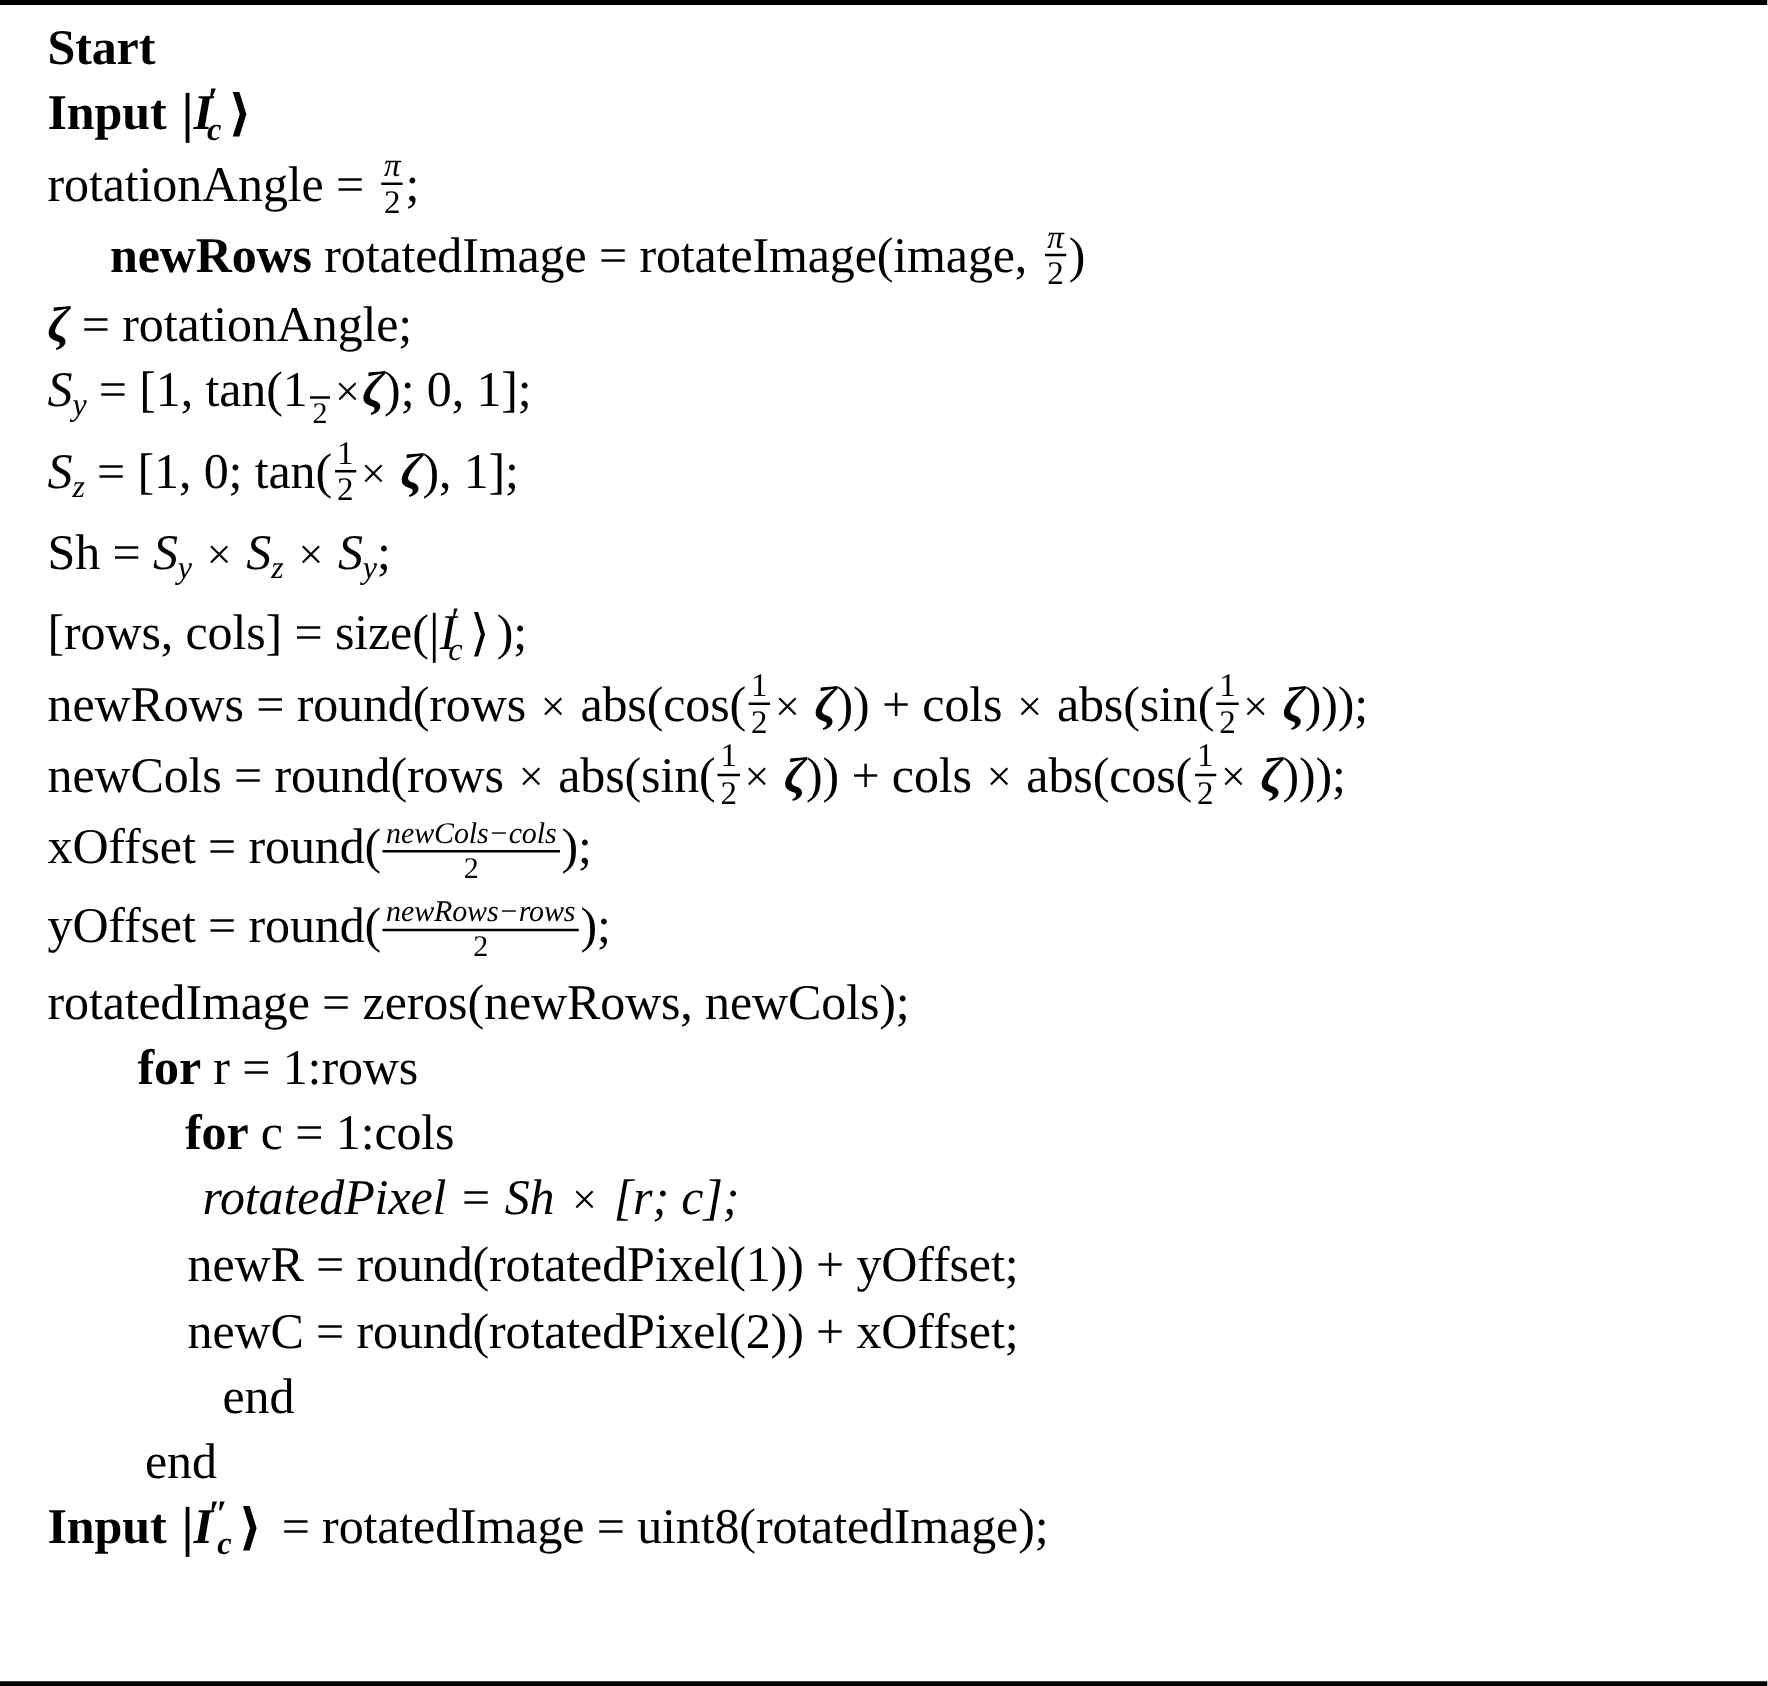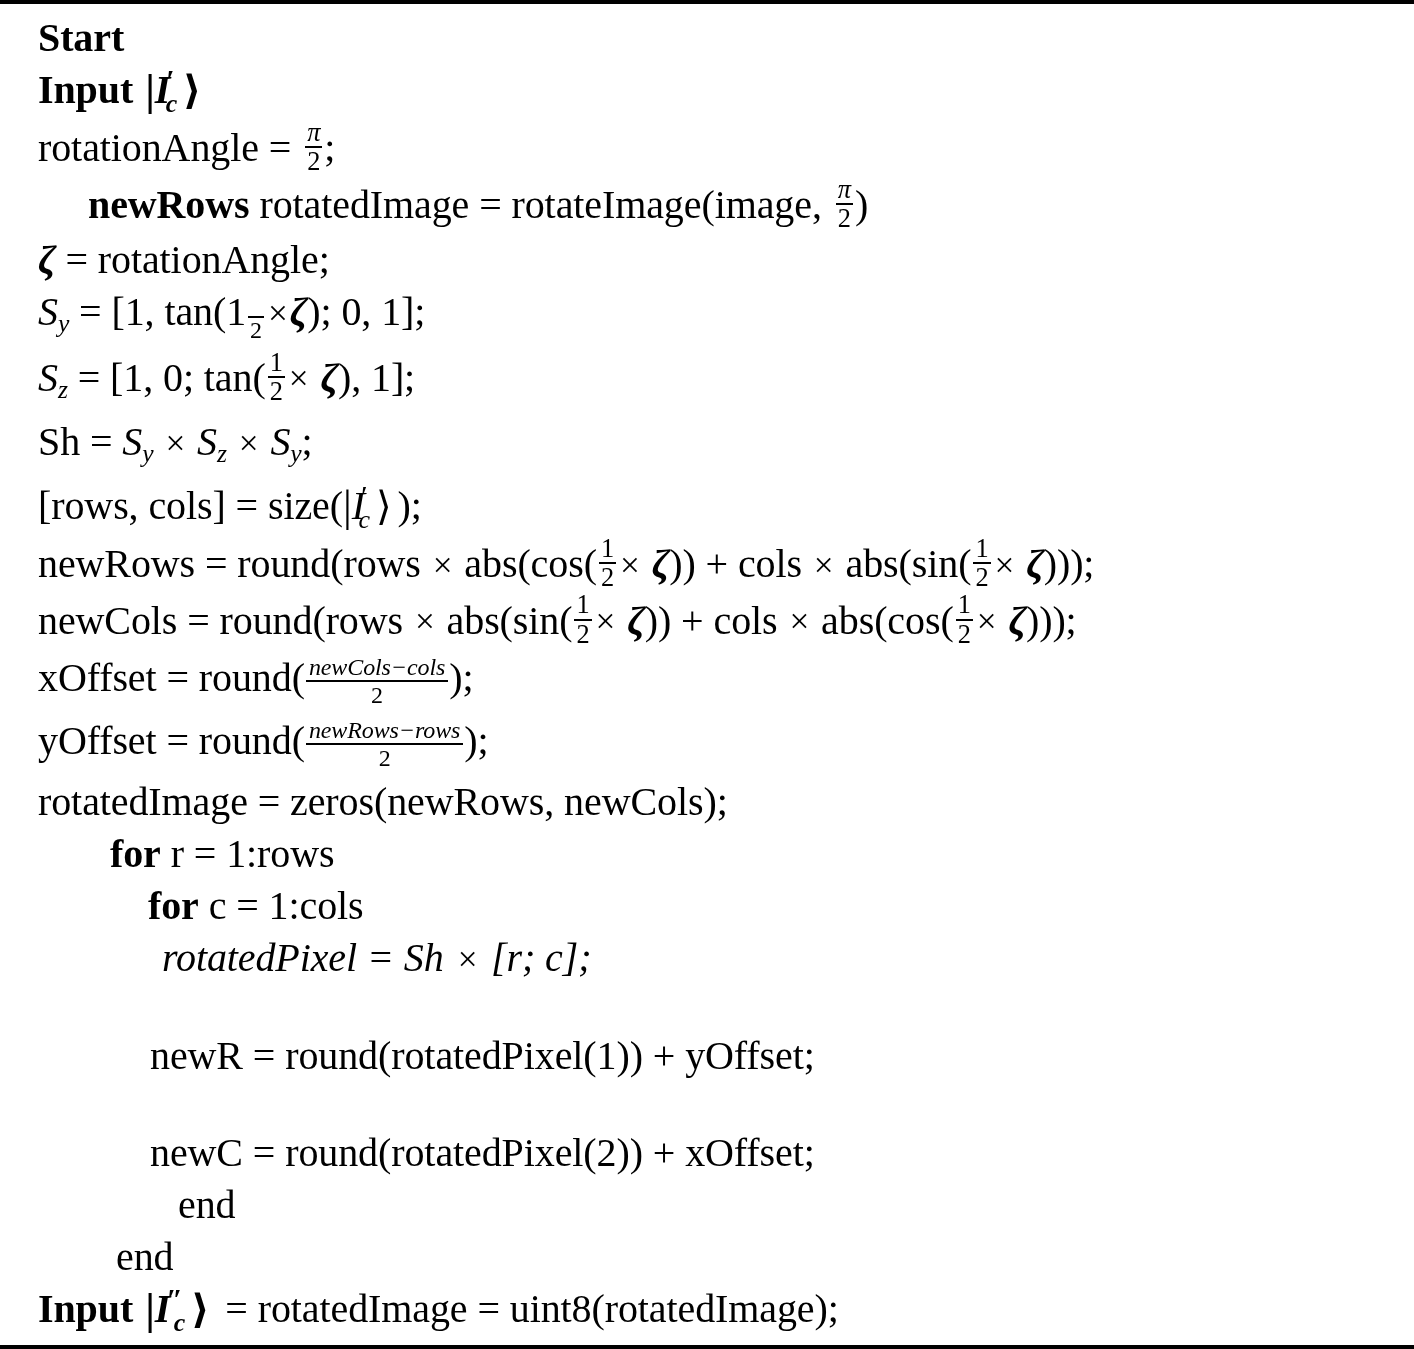--- a/index.html
+++ b/index.html
@@ -30,21 +30,21 @@
   }
   .bold { font-weight: bold; }
   .ital { font-style: italic; }
 
   
   .ind0 { padding-left: 0px; }
   .ind1 { padding-left: 50px; }
   .ind2 { padding-left: 72px; }
   .ind3 { padding-left: 110px; }
   .ind4 { padding-left: 124px; font-style: italic; }
-  .ind5 { padding-left: 112px; margin-top: 44px; }
+  .ind5 { padding-left: 112px; }
   .ind6 { padding-left: 140px; }
   .ind7 { padding-left: 78px; }
 
   
   .ket {
     display: inline-block;
     white-space: nowrap;
     font-style: normal;
   }
   .ket .bar {

